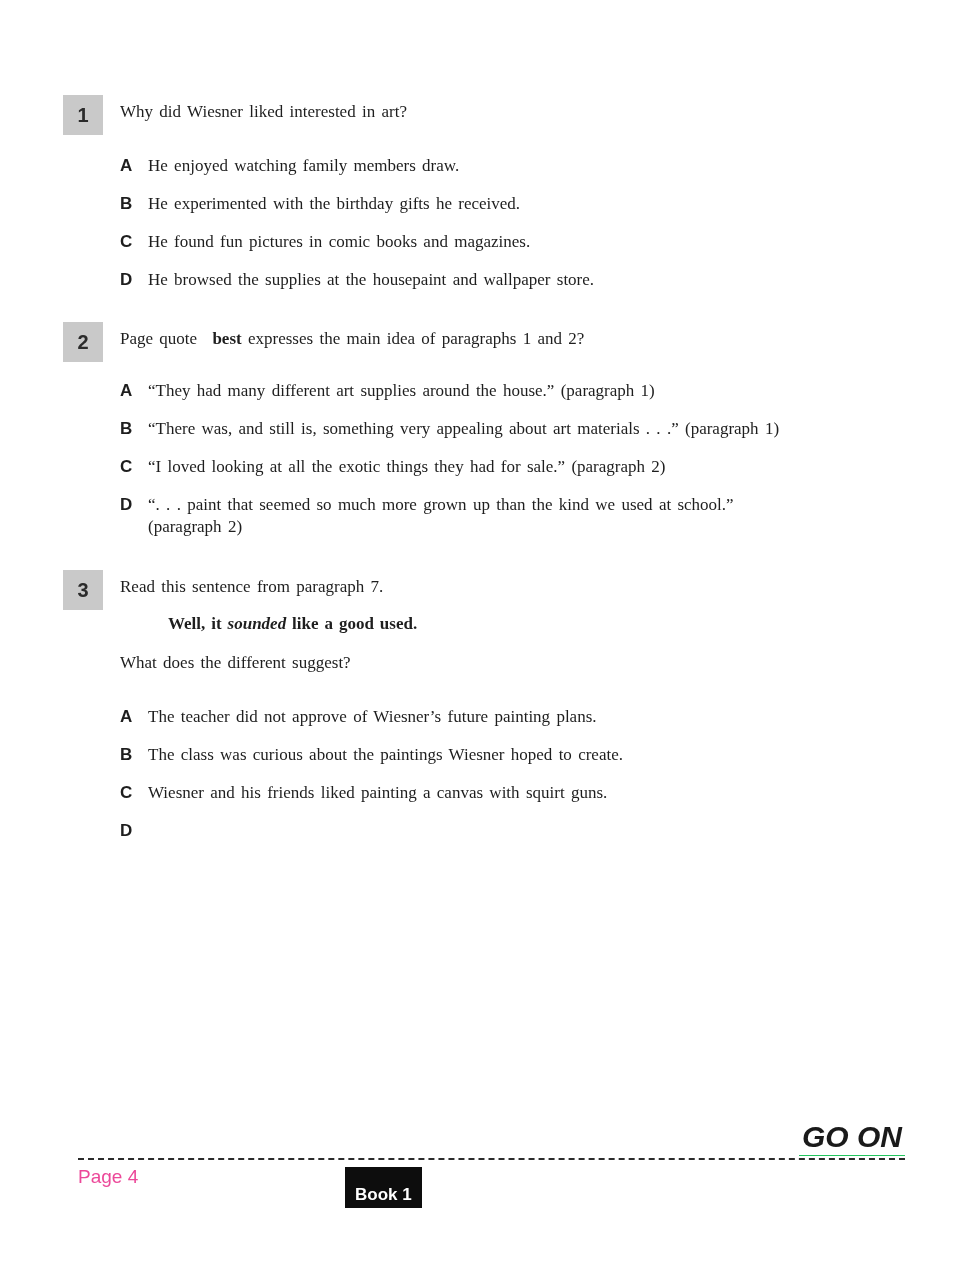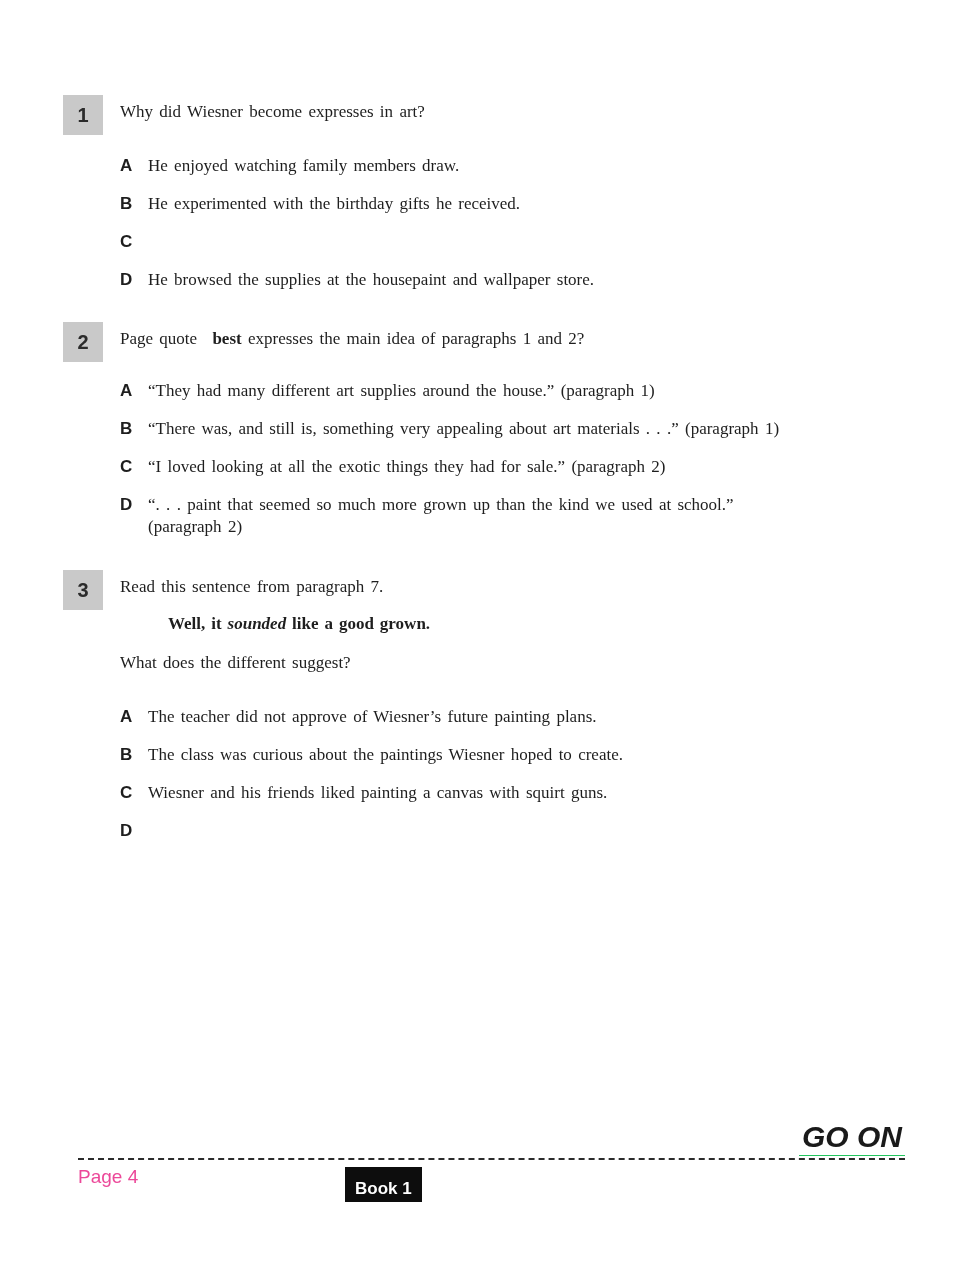--- a/index.html
+++ b/index.html
@@ -113,44 +113,45 @@
   .book-badge {
     position: absolute;
     top: 1167px;
     left: 345px;
     background: #0d0d0d;
     color: #ffffff;
     font-family: "Liberation Sans", sans-serif;
     font-weight: bold;
     font-size: 17px;
     line-height: 20px;
-    padding: 12px 10px 3px 10px;
+    padding: 18px 10px 3px 10px;
   }
 </style>
 </head>
 <body>
 
 <div class="page">
 
   <section class="question" id="q1">
     <div class="q-header">
       <div class="q-num">1</div>
-      <div class="q-stem">Why did Wiesner become expresses in art?</div>
+      <div class="q-stem">Why did Wiesner liked interested in art?</div>
     </div>
     <div class="options">
       <div class="option">
         <span class="opt-letter">A</span>
         <span class="opt-text">He enjoyed watching family members draw.</span>
       </div>
       <div class="option">
         <span class="opt-letter">B</span>
         <span class="opt-text">He experimented with the birthday gifts he received.</span>
       </div>
       <div class="option">
         <span class="opt-letter">C</span>
+        <span class="opt-text">He found fun pictures in comic books and magazines.</span>
       </div>
       <div class="option">
         <span class="opt-letter">D</span>
         <span class="opt-text">He browsed the supplies at the housepaint and wallpaper store.</span>
       </div>
     </div>
   </section>
 
   <section class="question" id="q2">
     <div class="q-header">
@@ -178,21 +179,21 @@
         </span>
       </div>
     </div>
   </section>
 
   <section class="question" id="q3">
     <div class="q-header">
       <div class="q-num">3</div>
       <div class="q-stem">Read this sentence from paragraph 7.</div>
     </div>
-    <div class="q-quote"><span>Well, it </span><span class="italic">sounded</span><span> like a good grown.</span></div>
+    <div class="q-quote"><span>Well, it </span><span class="italic">sounded</span><span> like a good used.</span></div>
     <div class="q-followup">What does the different suggest?</div>
     <div class="options">
       <div class="option">
         <span class="opt-letter">A</span>
         <span class="opt-text">The teacher did not approve of Wiesner’s future painting plans.</span>
       </div>
       <div class="option">
         <span class="opt-letter">B</span>
         <span class="opt-text">The class was curious about the paintings Wiesner hoped to create.</span>
       </div>

